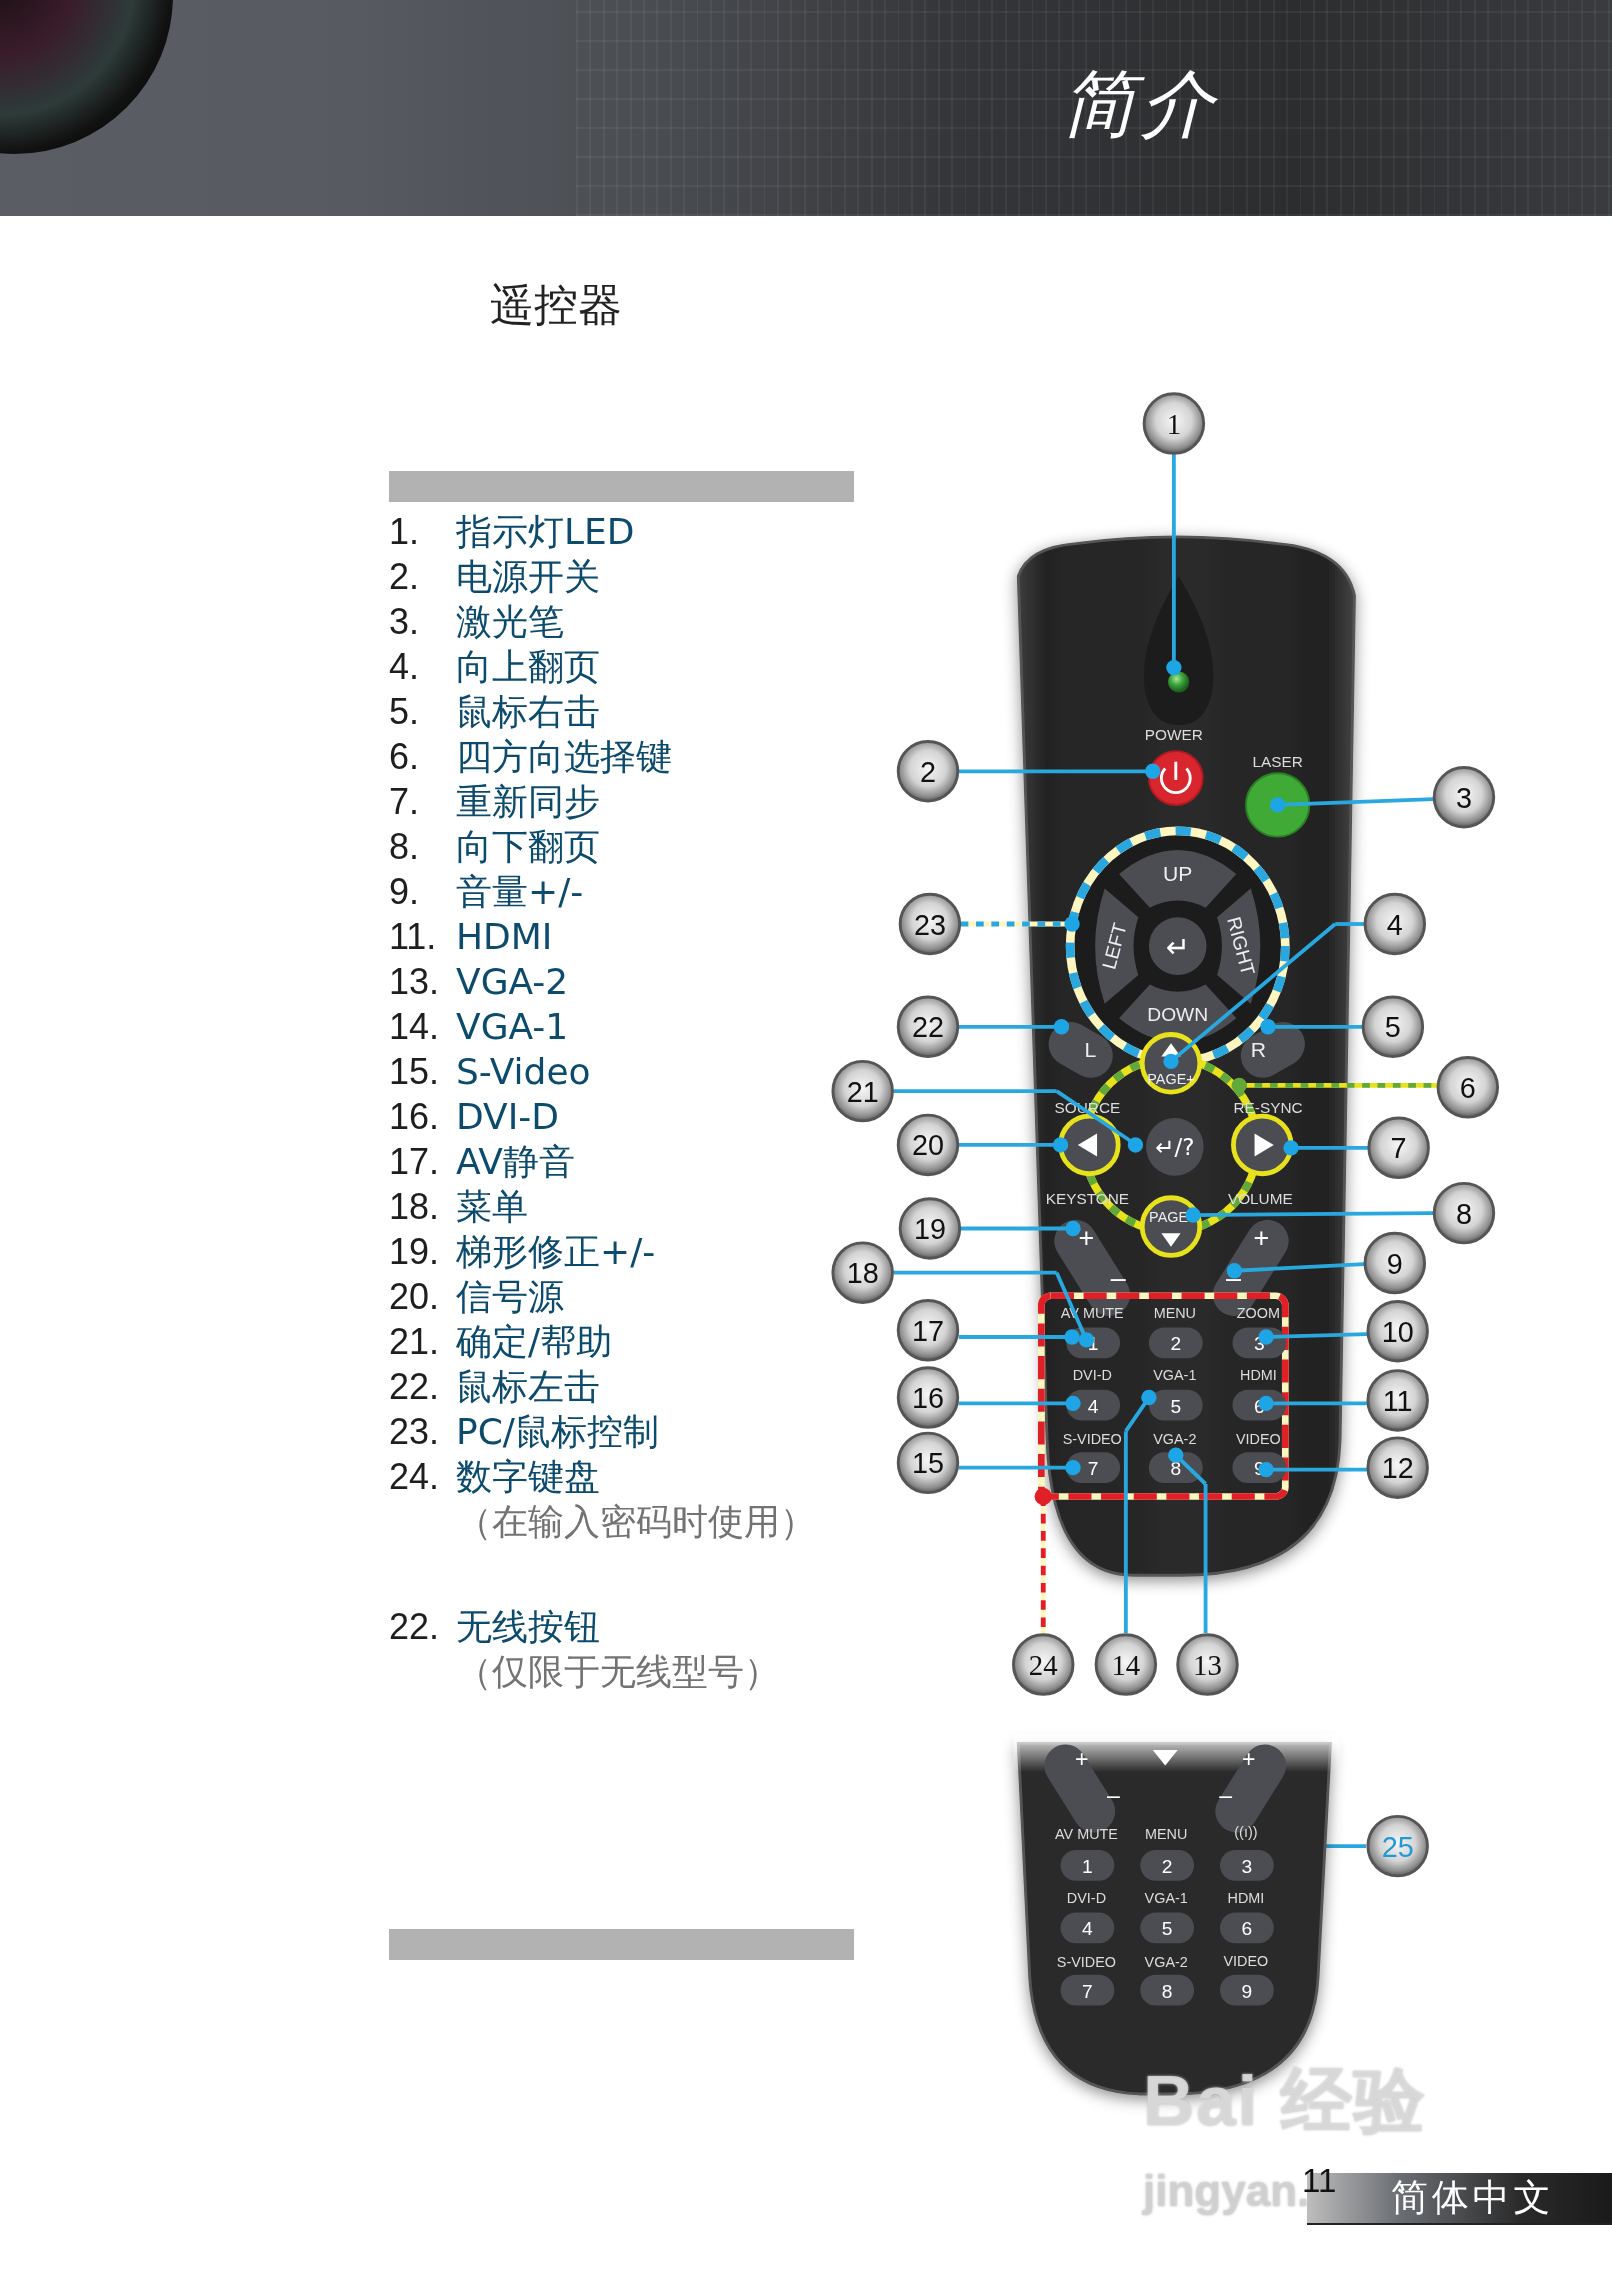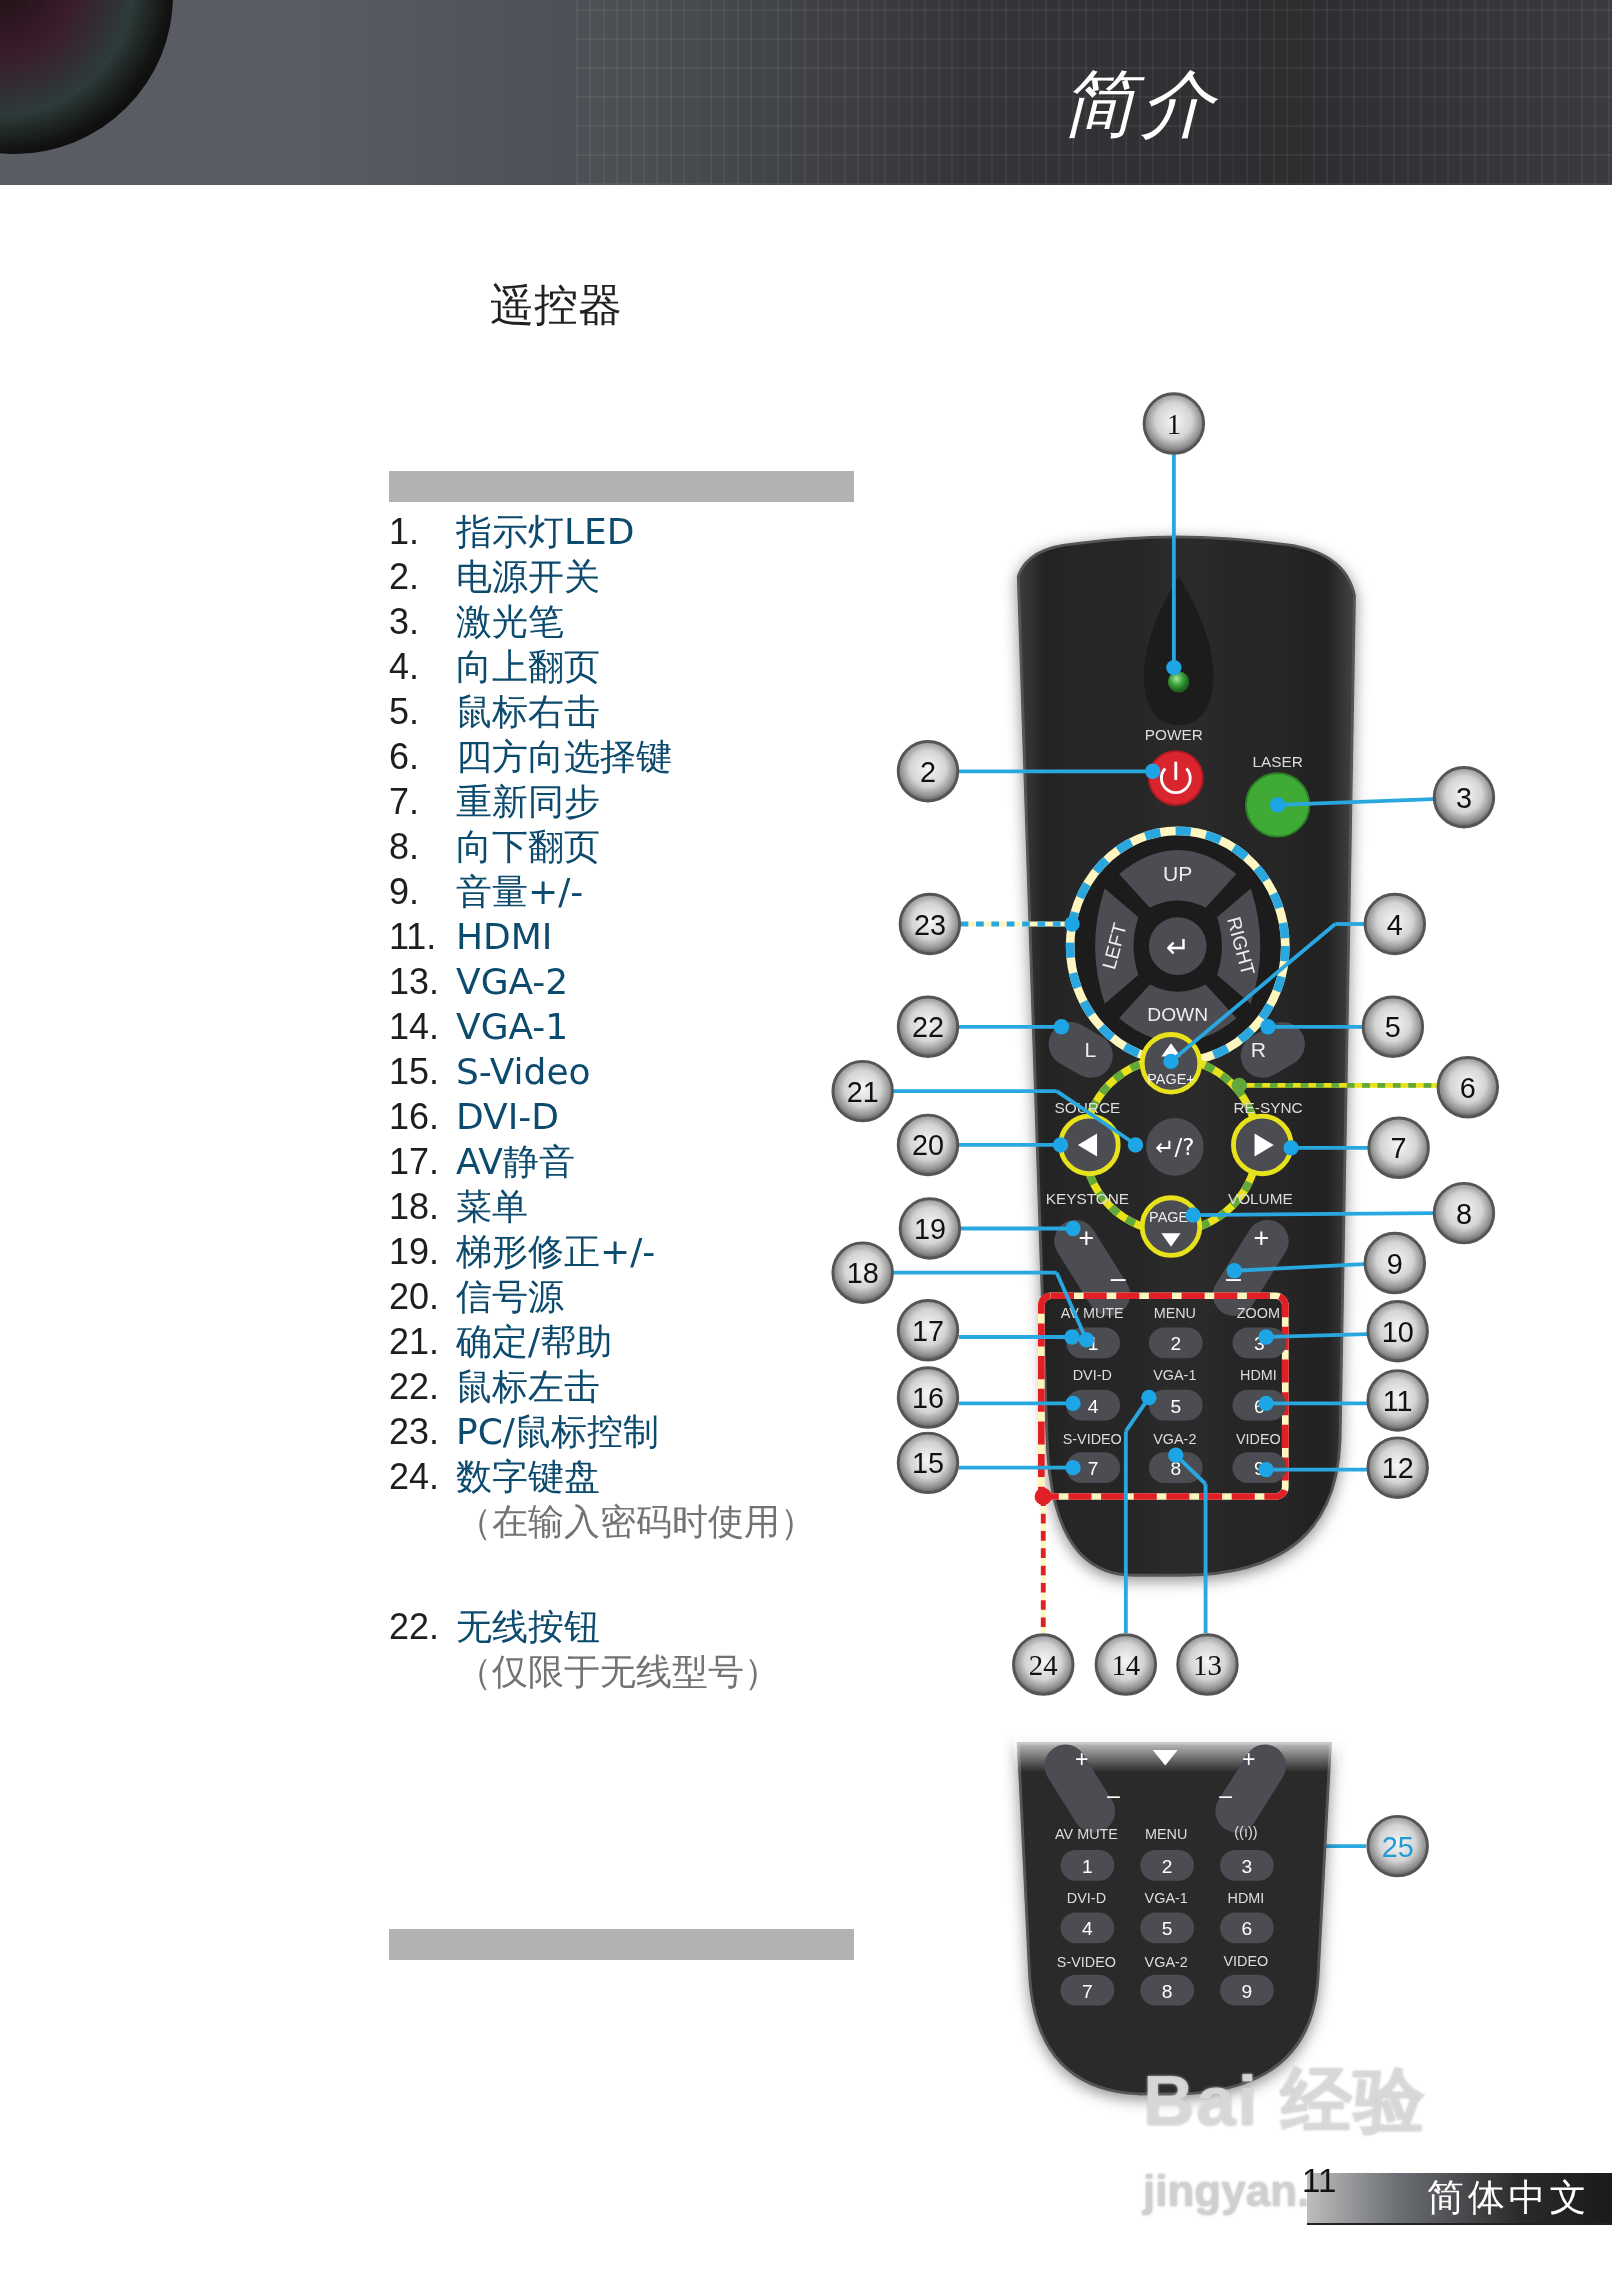--- a/index.html
+++ b/index.html
@@ -1,36 +1,36 @@
 <!DOCTYPE html>
 <html><head>
 <meta charset="utf-8">
 <style>
   html,body{margin:0;padding:0;}
   body{width:1612px;height:2287px;position:relative;background:#ffffff;overflow:hidden;font-family:"DejaVu Sans","Liberation Sans",sans-serif;}
-  .header{position:absolute;left:0;top:0;width:1612px;height:185px;
+  .header{position:absolute;left:0;top:0;width:1612px;height:216px;
     background:linear-gradient(90deg,#5a5e64 0%,#585c62 20%,#4a4d52 40%,#343538 60%,#2c2d2f 80%,#3a3b3e 100%);overflow:hidden;}
   .header .grid{position:absolute;left:576px;top:0;right:0;bottom:0;
     background-image:repeating-linear-gradient(90deg,rgba(255,255,255,0.05) 0 1.9px,transparent 1.9px 13.4px),
                      repeating-linear-gradient(0deg,rgba(255,255,255,0.05) 0 1.9px,transparent 1.9px 29px);}
   .lens{position:absolute;left:-144px;top:-163px;width:317px;height:317px;border-radius:50%;
     background:radial-gradient(circle at 45% 45%,#1b0f14 0%,#3a1c2a 30%,#2d3b39 55%,#111 70%,#0b0b0b 78%,#d8d8d8 82%,#f5f5f5 85%,#555 90%,#202020 100%);}
   .header-title{position:absolute;left:1062px;top:67px;font-family:"DejaVu Sans",sans-serif;font-size:73px;color:#fff;font-style:italic;letter-spacing:5.8px;line-height:1;}
   .page-title{position:absolute;left:490px;top:284px;font-family:Liberation Serif, serif;font-size:44px;color:#222;line-height:1;}
   .bar{position:absolute;left:389px;width:465px;height:31px;background:#b2b2b2;}
   .list{position:absolute;left:389px;top:509px;width:500px;}
   .item{display:flex;font-size:36px;line-height:45px;color:#1e1e1e;height:45px;white-space:nowrap;}
   .item .num{display:inline-block;width:67px;font-family:"Liberation Sans",sans-serif;}
   .item .txt{font-family:"DejaVu Sans",sans-serif;color:#0c4a6e;}
   .item .sub{padding-left:67px;color:#737373;}
   .gap{height:60px;}
   svg{position:absolute;left:0;top:0;}
   .footer-bar{position:absolute;left:1307px;top:2173px;width:306px;height:50px;
     background:linear-gradient(90deg,#bdbdbd 0%,#6b6e73 30%,#2a2a2a 70%,#1a1a1a 100%);border-bottom:2.9px solid #222;}
-  .footer-lang{position:absolute;left:1391px;top:2175px;font-size:37px;color:#fff;font-family:"DejaVu Serif",serif;letter-spacing:3.8px;line-height:46px;margin-left:36px;}
+  .footer-lang{position:absolute;left:1391px;top:2175px;font-size:37px;color:#fff;font-family:"DejaVu Serif",serif;letter-spacing:3.8px;line-height:46px;}
   .page-num{position:absolute;left:1302px;top:2162px;font-size:33px;color:#111;font-family:"Liberation Sans",sans-serif;}
   .watermark{position:absolute;left:1143px;top:2065px;font-family:"Liberation Sans",sans-serif;color:rgba(220,220,220,0.85);font-weight:bold;font-size:71px;line-height:1;letter-spacing:1.9px;text-shadow:0 0 2.9px #bbb;text-align:right;}
   .watermark2{position:absolute;left:1143px;top:2169px;font-family:"Liberation Sans",sans-serif;color:rgba(210,210,210,0.85);font-weight:bold;font-size:44px;line-height:1;text-shadow:0 0 2.9px #bbb;}
 </style>
 </head>
 <body>
 
 <div class="header">
   <div class="grid"></div>
   <div class="lens"></div>

